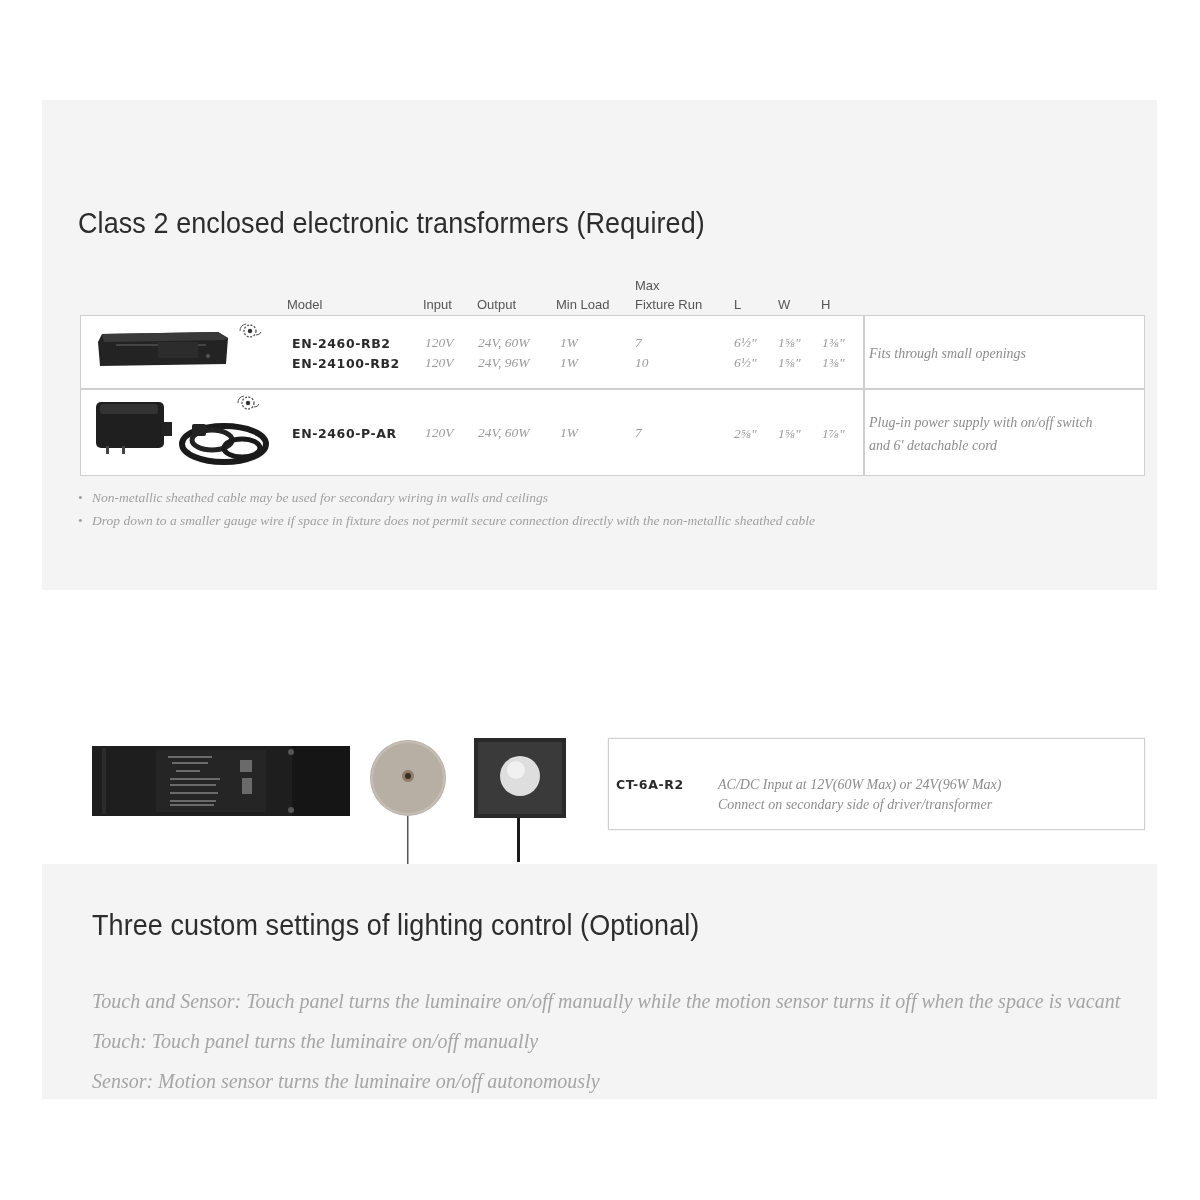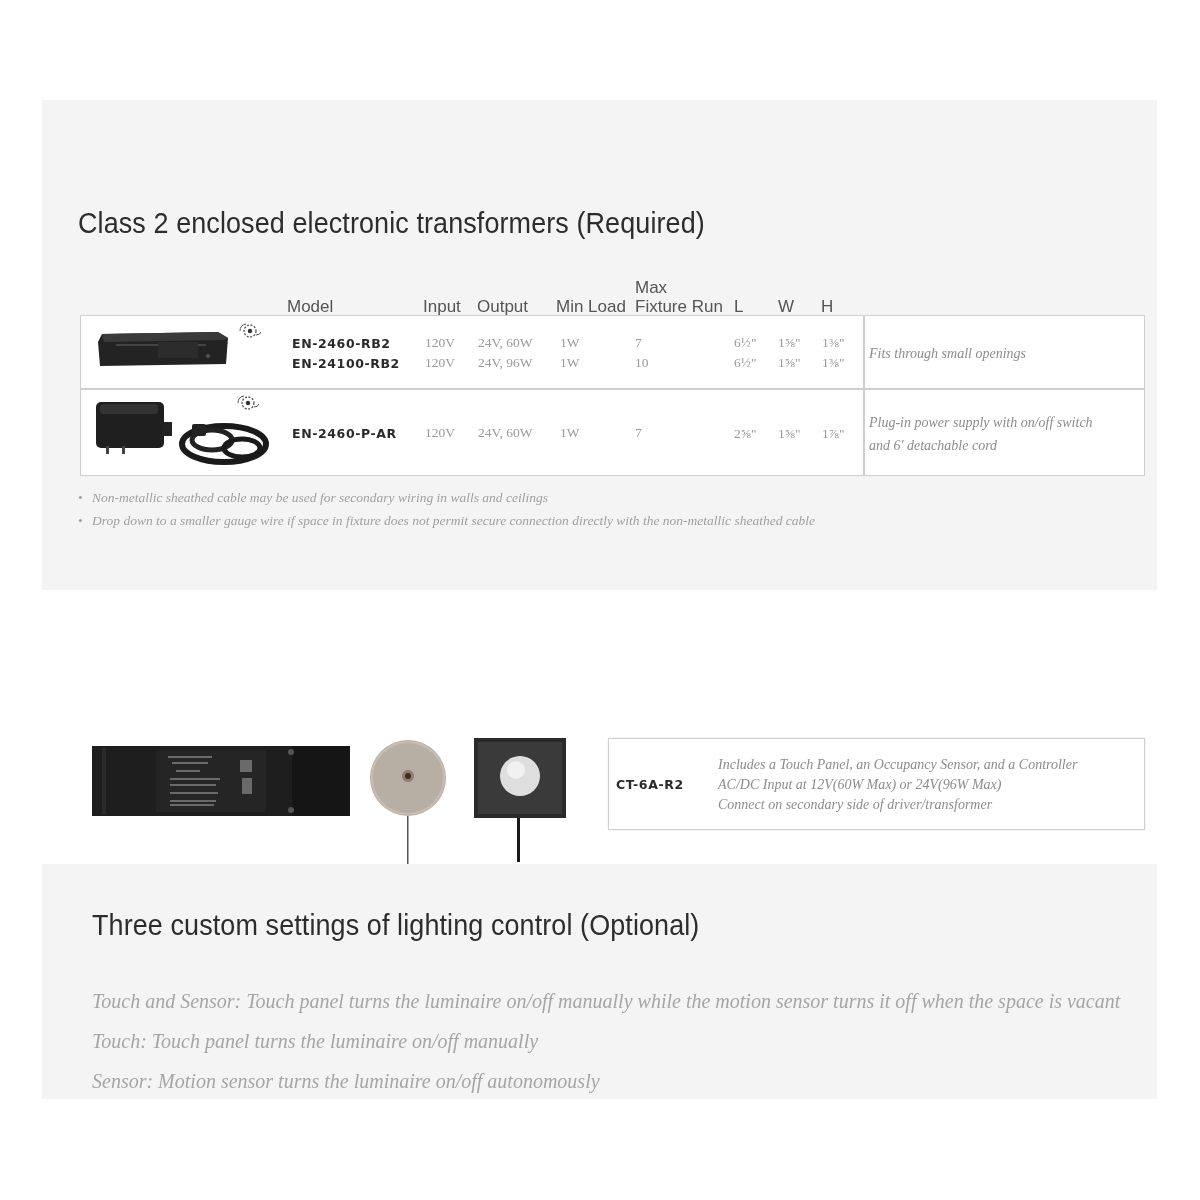--- a/index.html
+++ b/index.html
@@ -11,29 +11,29 @@
     #panel-bottom { left: 42px; top: 864px; width: 1115px; height: 235px; }
 
     .section-title {
       position: absolute; font-family: "Liberation Sans", sans-serif;
       font-size: 29px; font-weight: normal; color: #2d2d2d; letter-spacing: 0.1px;
       white-space: nowrap; transform: scaleX(0.93); transform-origin: left top;
     }
     #title-1 { left: 78px; top: 207px; }
     #title-2 { left: 92px; top: 909px; }
 
-    .hdr { position: absolute; font-size: 17px; color: #555; white-space: nowrap; font-family: "Liberation Sans", sans-serif; }
+    .hdr { position: absolute; font-size: 13px; color: #555; white-space: nowrap; font-family: "Liberation Sans", sans-serif; }
 
     .table-box { position: absolute; background: #fff; border: 1.5px solid #cfcfcf; }
     #transformer-table { left: 80px; top: 315px; width: 1065px; height: 161px; }
     .row-divider { position: absolute; left: 0; right: 0; height: 1.5px; background: #cfcfcf; }
     .col-divider { position: absolute; top: 0; bottom: 0; width: 1.5px; background: #cfcfcf; }
 
     .model { position: absolute; font-family: "DejaVu Sans", sans-serif; font-weight: bold; font-size: 12.5px; color: #2a2a2a; letter-spacing: 0.6px; white-space: nowrap; }
-    .cell { position: absolute; font-family: "Liberation Serif", serif; font-size: 13.5px; color: #9a9a9a; white-space: nowrap; }
+    .cell { position: absolute; font-family: "Liberation Serif", serif; font-style: italic; font-size: 13.5px; color: #9a9a9a; white-space: nowrap; }
     .note { position: absolute; font-family: "Liberation Serif", serif; font-style: italic; font-size: 14px; color: #8c8c8c; white-space: nowrap; line-height: 23px; }
 
     .bullets { position: absolute; left: 78px; top: 486px; list-style: none; }
     .bullets li { font-family: "Liberation Serif", serif; font-style: italic; font-size: 13.5px; color: #a0a0a0; line-height: 23px; white-space: nowrap; }
     .bullets li .dot { display: inline-block; width: 14px; color: #a0a0a0; font-style: normal; }
 
     .settings { position: absolute; left: 92px; }
     .setting-line { position: absolute; font-family: "Liberation Serif", serif; font-style: italic; font-size: 20px; color: #a5a5a5; white-space: nowrap; }
 
     
@@ -165,21 +165,20 @@
 <svg class="img" style="left:472px;top:736px;" width="96" height="128" viewBox="0 0 96 128">
   <rect x="2" y="2" width="92" height="80" fill="#2a2a2a"></rect>
   <rect x="6" y="6" width="84" height="72" fill="#3a3a3a"></rect>
   <circle cx="48" cy="40" r="20" fill="#dedede"></circle>
   <circle cx="44" cy="34" r="9" fill="#f1f1f1"></circle>
   <rect x="45" y="82" width="3" height="44" fill="#1a1a1a"></rect>
 </svg>
 
 <div id="ct-box">
   <span class="model" style="left:7px;top:38px;">CT-6A-R2</span>
-  <span class="note" style="left:109px;top:16px;line-height:20px;">Includes a Touch Panel, an Occupancy Sensor, and a Controller</span>
   <span class="note" style="left:109px;top:36px;line-height:20px;text-align:center;">AC/DC Input at 12V(60W Max) or 24V(96W Max)</span>
   <span class="note" style="left:109px;top:56px;line-height:20px;">Connect on secondary side of driver/transformer</span>
 </div>
 
 <div class="panel" id="panel-bottom"></div>
 
 <h2 class="section-title" id="title-2">Three custom settings of lighting control (Optional)</h2>
 
 <div class="settings">
   <span class="setting-line" style="left:0;top:990px;">Touch and Sensor: Touch panel turns the luminaire on/off manually while the motion sensor turns it off when the space is vacant</span>

